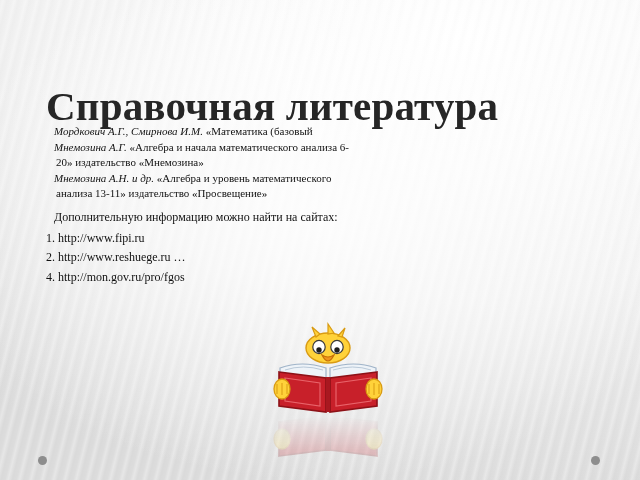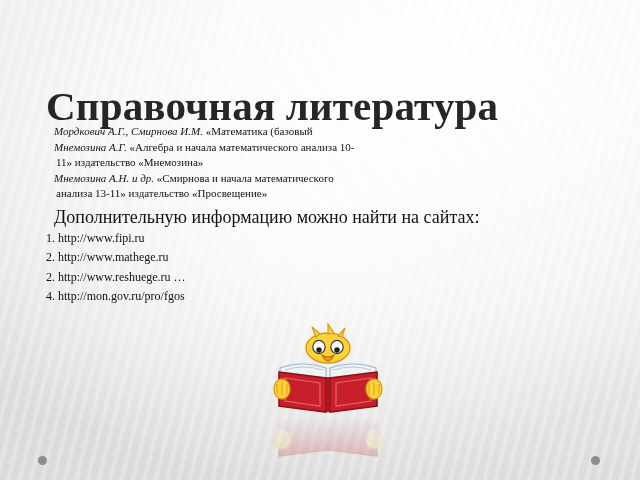--- a/index.html
+++ b/index.html
@@ -69,21 +69,21 @@
     line-height: 15.6px;
     padding-left: 14px;
     text-indent: -8px;
     margin: 0 0 0 0;
   }
   .ref.indent2 { padding-left: 18px; text-indent: -10px; }
   .ref i { font-style: italic; }
 
   .note {
     font-family: "Liberation Serif", serif;
-    font-size: 18px;
+    font-size: 12px;
     line-height: 16px;
     margin: 7px 0 4px 6px;
   }
   .link {
     font-family: "Liberation Serif", serif;
     font-size: 12px;
     line-height: 19.5px;
     margin: 0 0 0 -2px;
     color: #111111;
   }
@@ -133,34 +133,33 @@
 
   <div id="body">
 
     <p class="ref">
       <i>Мордкович А.Г., Смирнова И.М.</i>
       <span>«Математика (базовый</span>
     </p>
 
     <p class="ref">
       <i>Мнемозина А.Г.</i>
-      <span>«Алгебра и начала математического анализа 10-</span>
+      <span>«Алгебра и начала математического анализа 6-</span>
     </p>
-    <p class="ref indent2">11» издательство «Мнемозина»</p>
+    <p class="ref indent2">20» издательство «Мнемозина»</p>
 
     <p class="ref">
       <i>Мнемозина А.Н. и др.</i>
-      <span>«Смирнова и начала математического</span>
+      <span>«Алгебра и уровень математического</span>
     </p>
     <p class="ref indent2">анализа 13-11»  издательство «Просвещение»</p>
 
     <p class="note">Дополнительную информацию можно найти на сайтах:</p>
 
     <p class="link">1. http://www.fipi.ru</p>
-    <p class="link">2. http://www.mathege.ru</p>
     <p class="link">2. http://www.reshuege.ru …</p>
     <p class="link">4. http://mon.gov.ru/pro/fgos</p>
 
   </div>
 
   <div id="art">
     <svg width="112" height="96" viewBox="0 0 112 96" xmlns="http://www.w3.org/2000/svg" aria-hidden="true">
 
       <g>
         <ellipse cx="56" cy="26" rx="22" ry="15" fill="#ffd23a" stroke="#d99b12" stroke-width="1.4"></ellipse>

